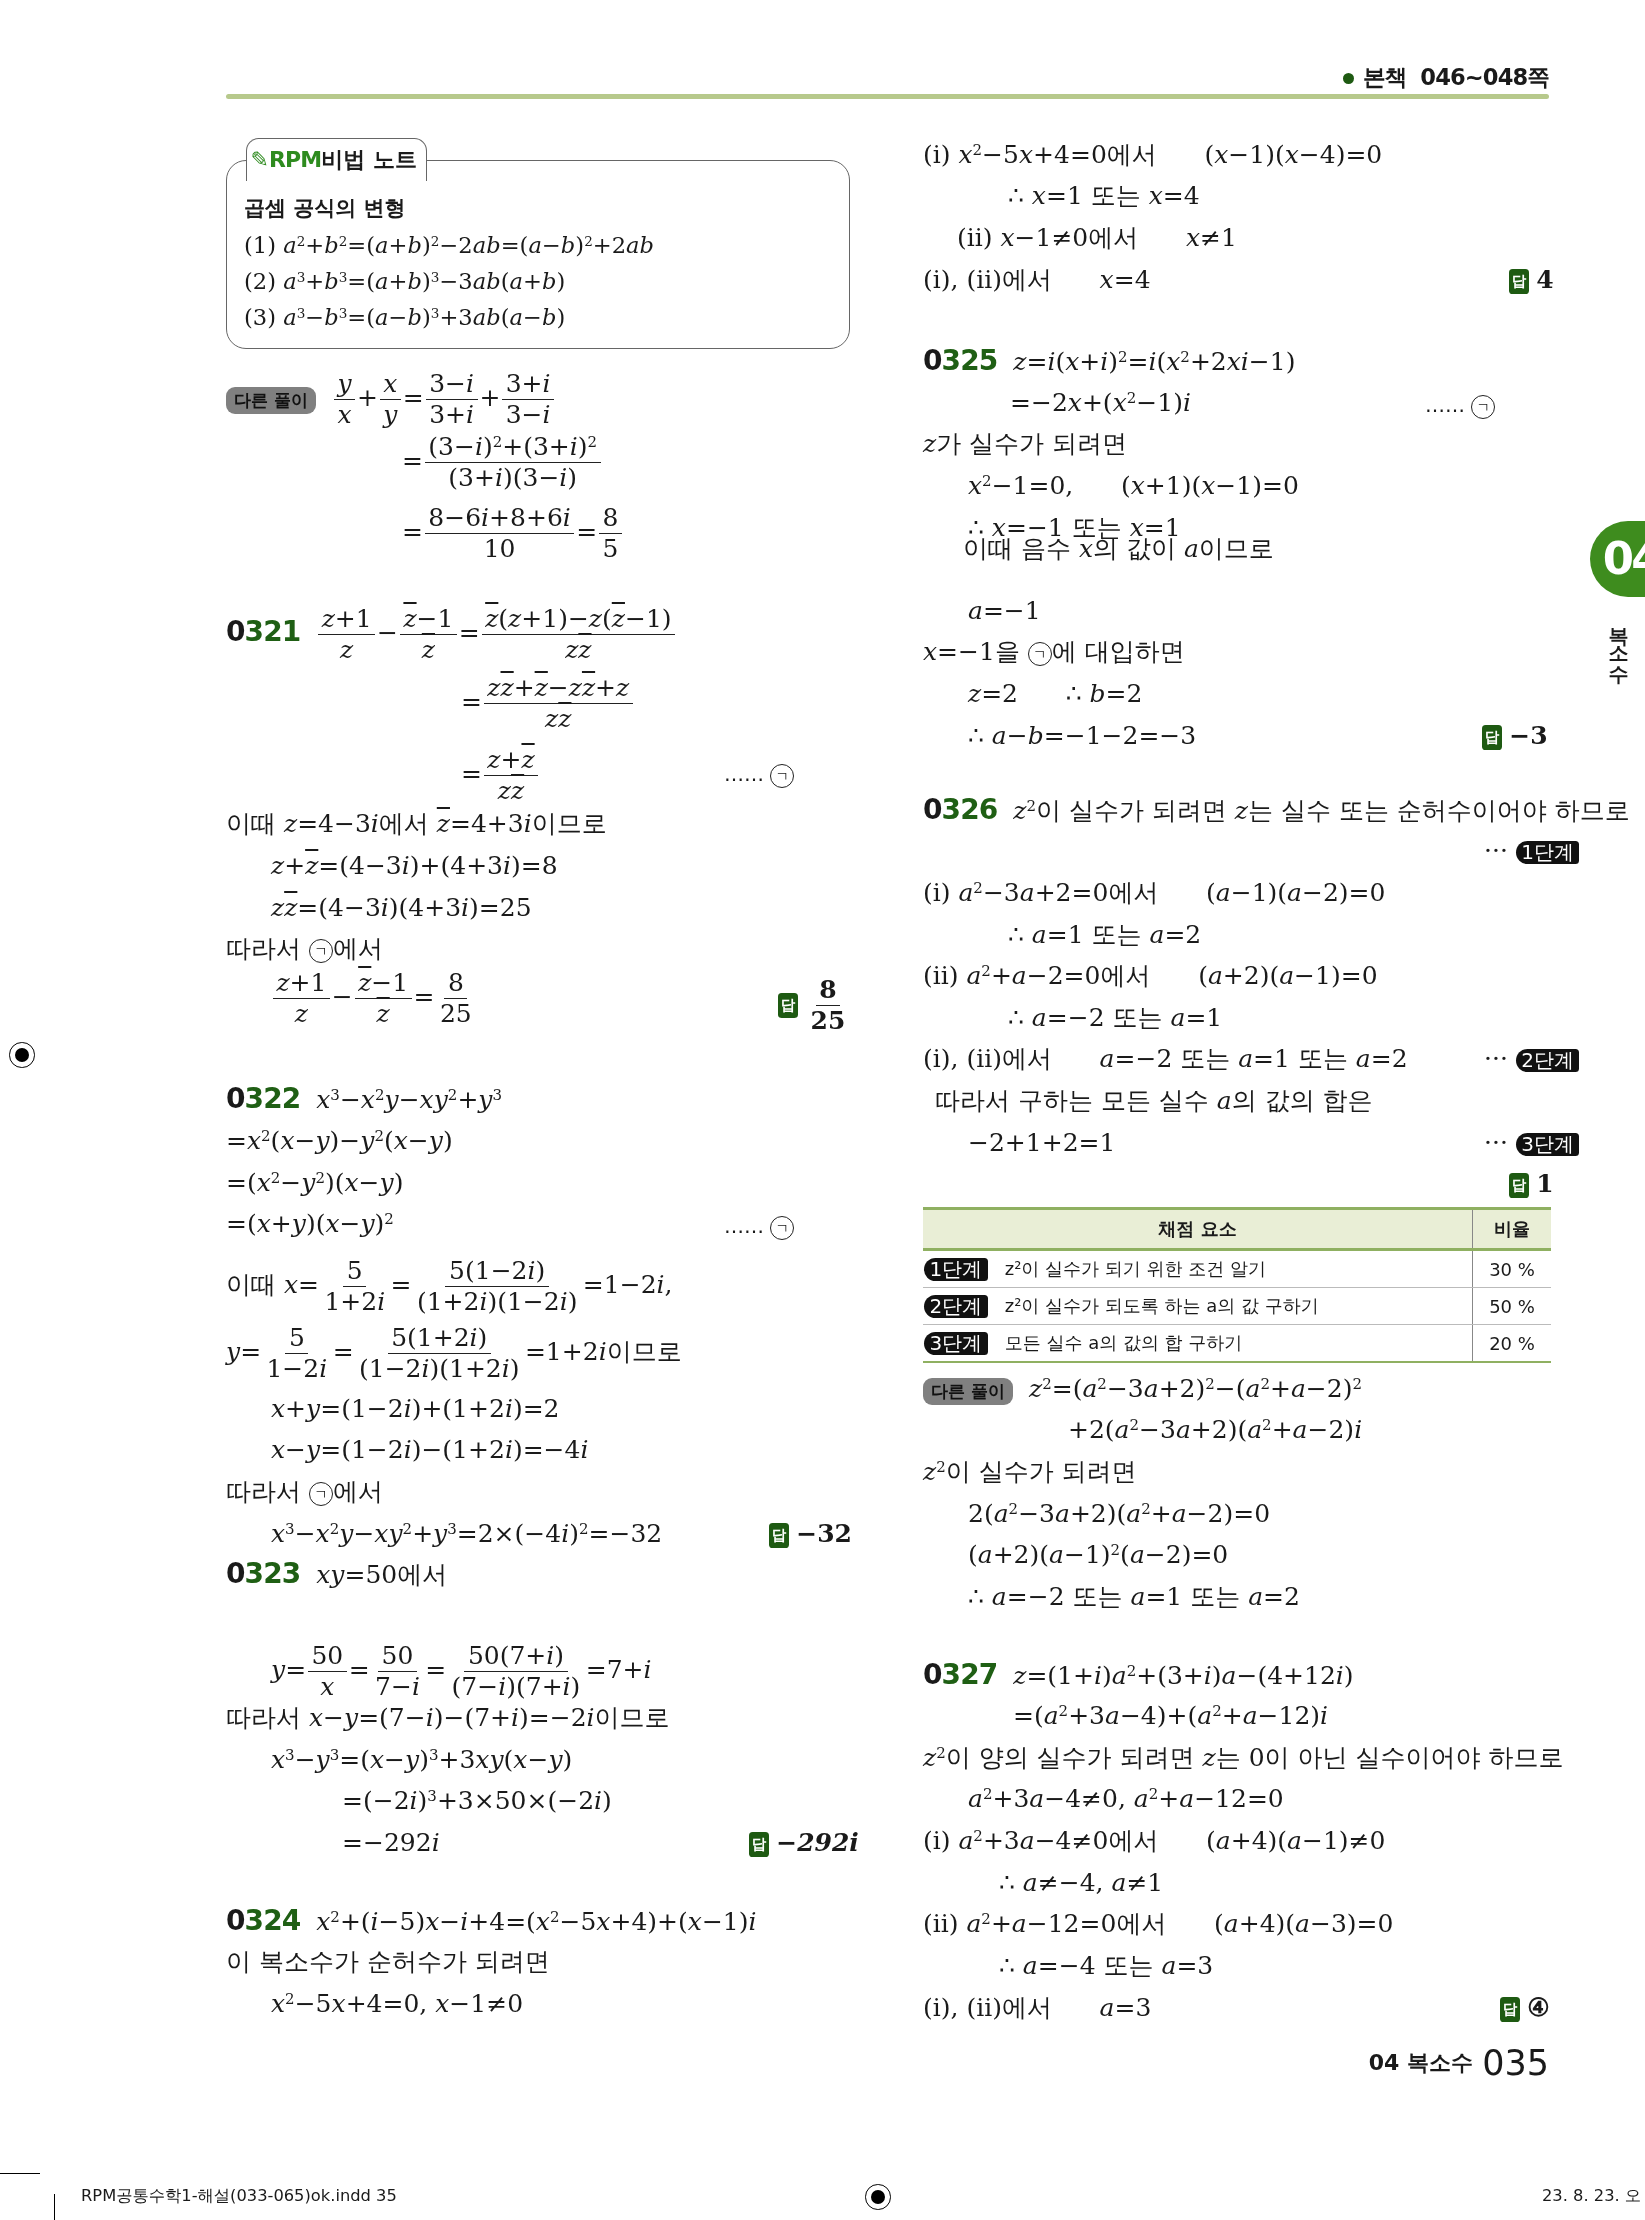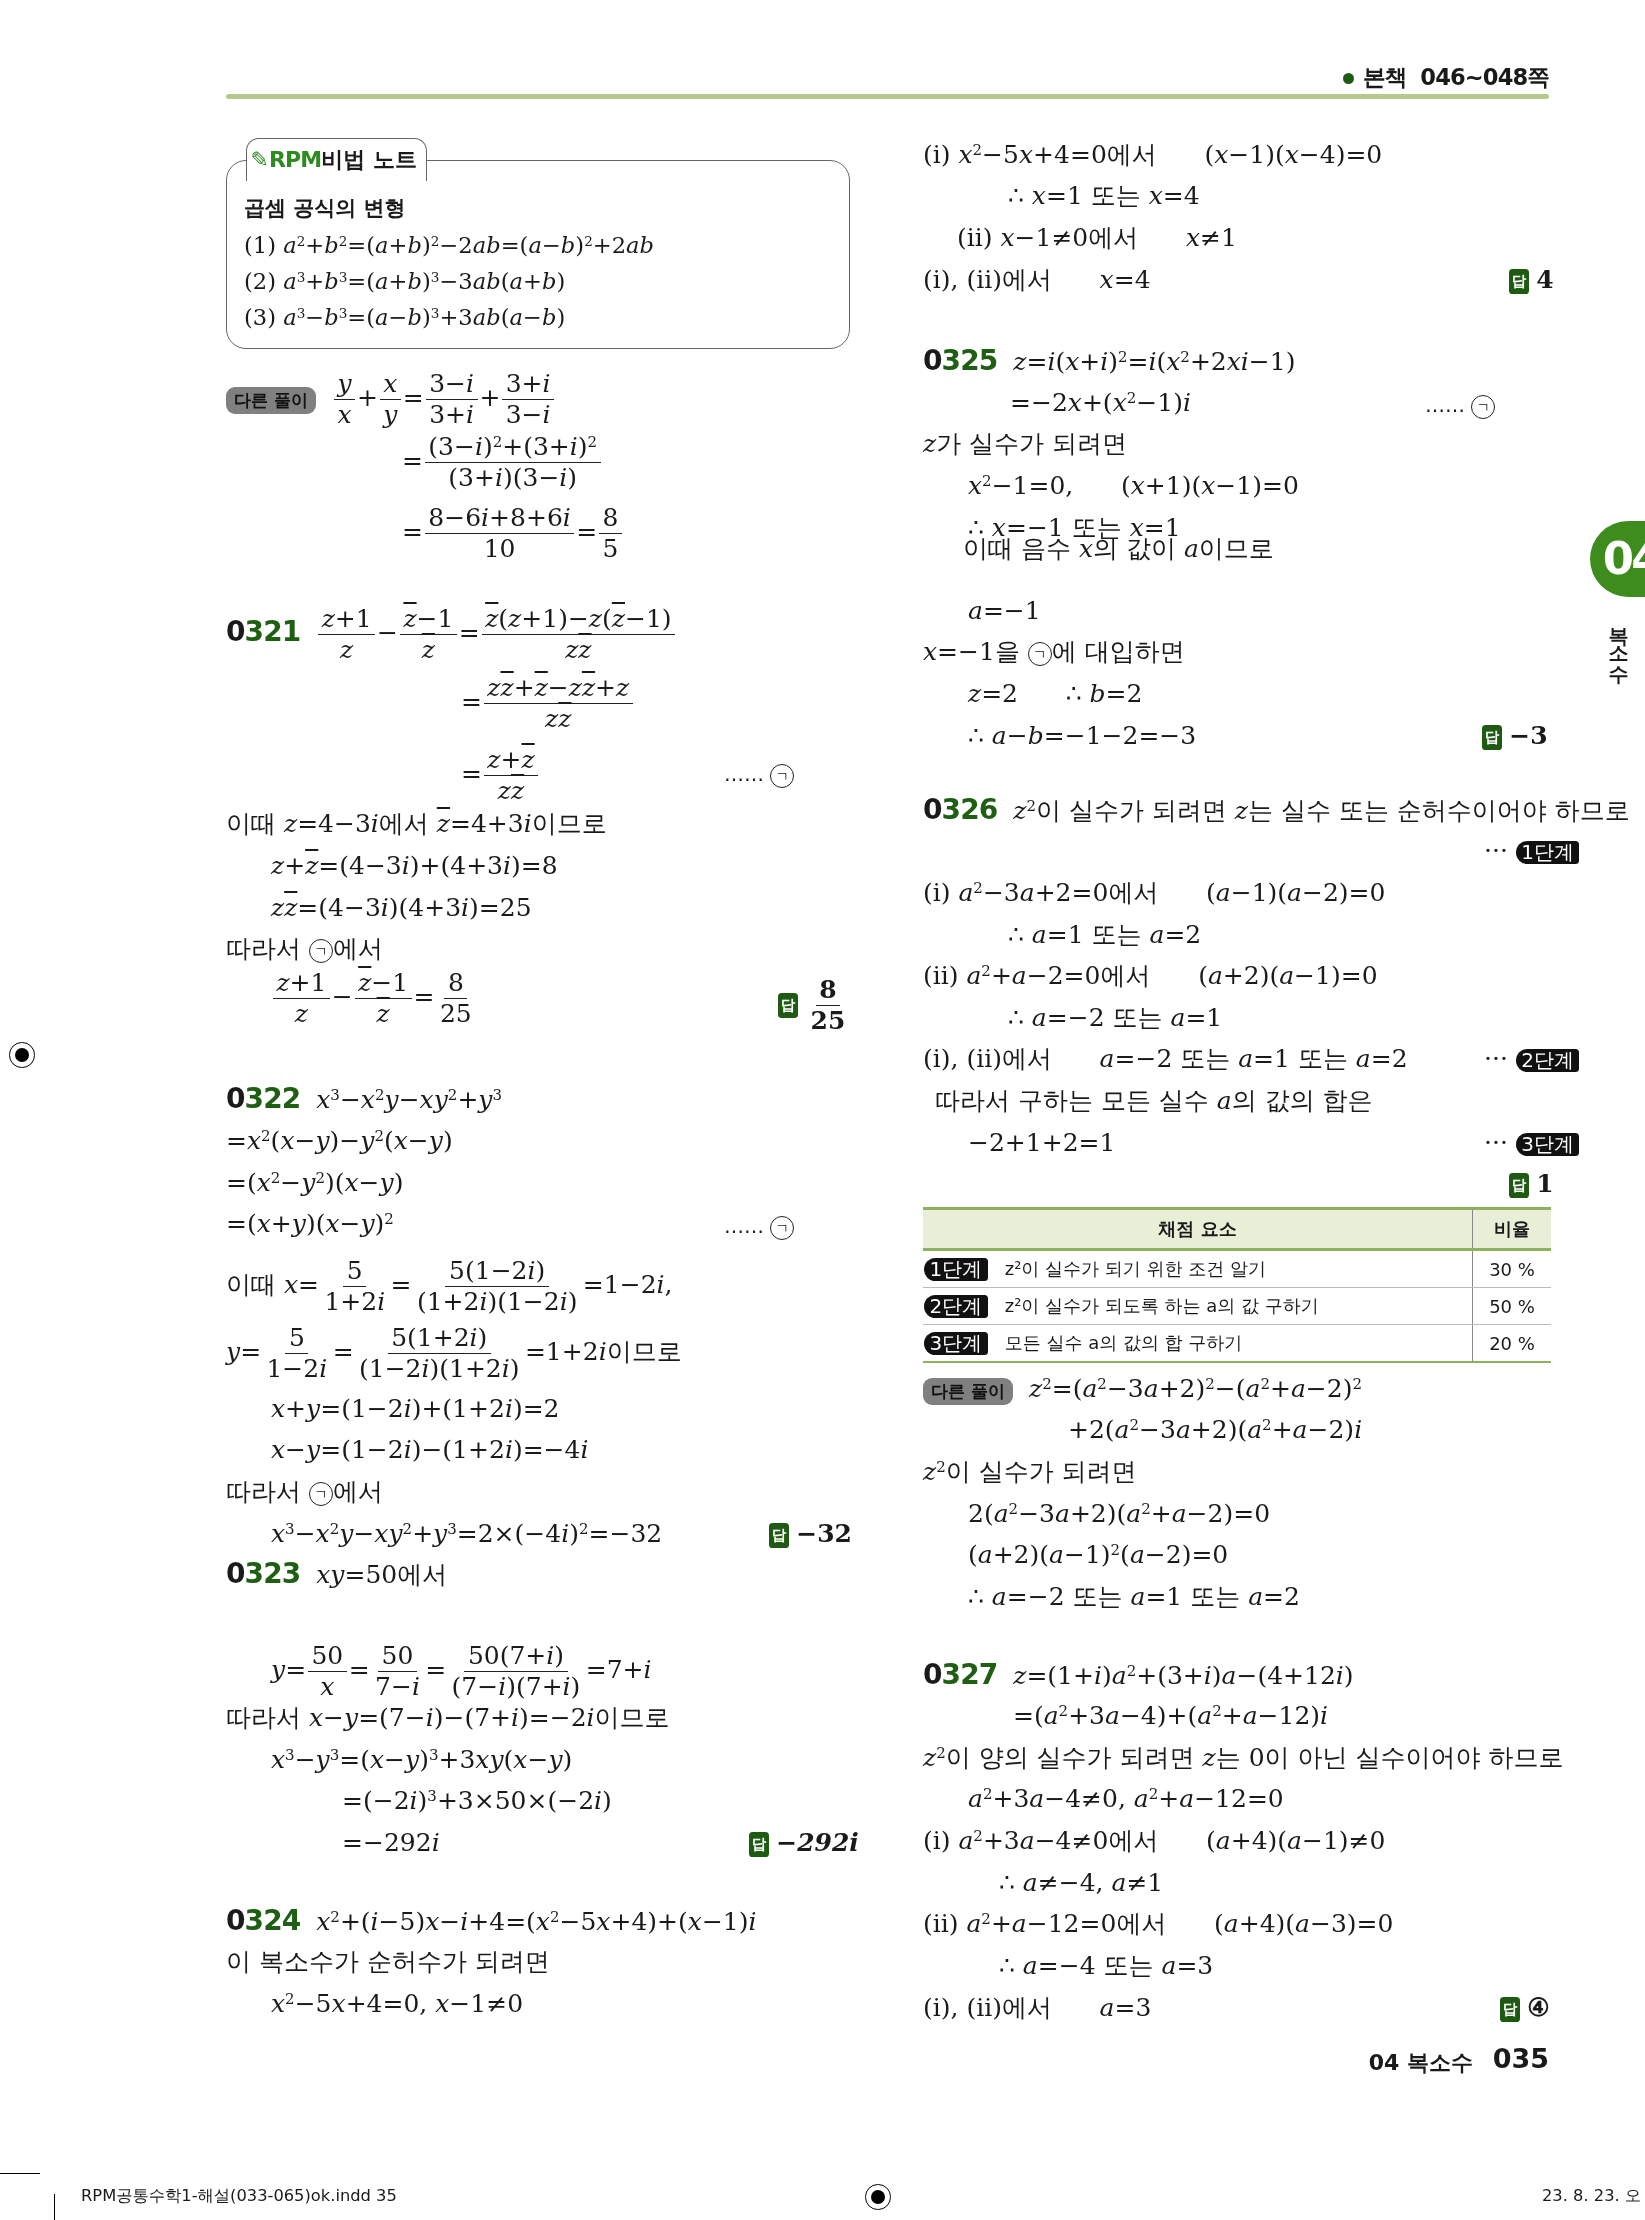--- a/index.html
+++ b/index.html
@@ -44,21 +44,21 @@
   .tbl th { background:#e9eed6; font-weight:bold; height:36px; border-top:3.6px solid #8fb061; border-bottom:3.6px solid #8fb061; }
   .tbl td { height:34px; border-bottom:1.4px solid #bbb; }
   .tbl td:last-child, .tbl th:last-child { border-left:1.4px solid #888; text-align:center; width:76px; }
   .tbl tr:last-child td { border-bottom:2.7px solid #8fb061; }
 
   
   .sidetab { left:1590px; top:521px; width:81px; height:76px; background:#3e8c1e; border-radius:38px 0 0 38px; color:#fff; font-family:"DejaVu Sans", sans-serif; font-weight:bold; font-size:45px; line-height:76px; padding-left:12.7px; box-sizing:border-box; letter-spacing:-2.7px; }
   .sidelabel { left:1606px; top:612px; width:27px; font-family:"DejaVu Sans", sans-serif; font-size:20px; writing-mode:vertical-rl; font-weight:bold; }
 
   .footer-chap { right:172px; top:2048px; font-family:"DejaVu Sans", sans-serif; font-weight:bold; font-size:22px; }
-  .footer-page { right:96px; top:2043px; font-family:"DejaVu Sans", sans-serif; font-weight:bold; font-size:27px; }
+  .footer-page { right:96px; top:2043px; font-family:"DejaVu Sans", sans-serif; font-weight:normal; font-size:35px; }
 
   .slug { left:81px; top:2185px; font-family:"DejaVu Sans", sans-serif; font-size:16.3px; }
   .slug-date { left:1542px; top:2185px; font-family:"DejaVu Sans", sans-serif; font-size:16.3px; }
   .reg { width:23.5px; height:23.5px; border-radius:50%; border:1.8px solid #000; }
   .reg::after { content:""; position:absolute; left:4.5px; top:4.5px; width:14.5px; height:14.5px; border-radius:50%; background:#000; }
   .crop-h { height:1.4px; background:#000; }
   .crop-v { width:1.4px; background:#000; }
 </style>
 </head>
 <body>

